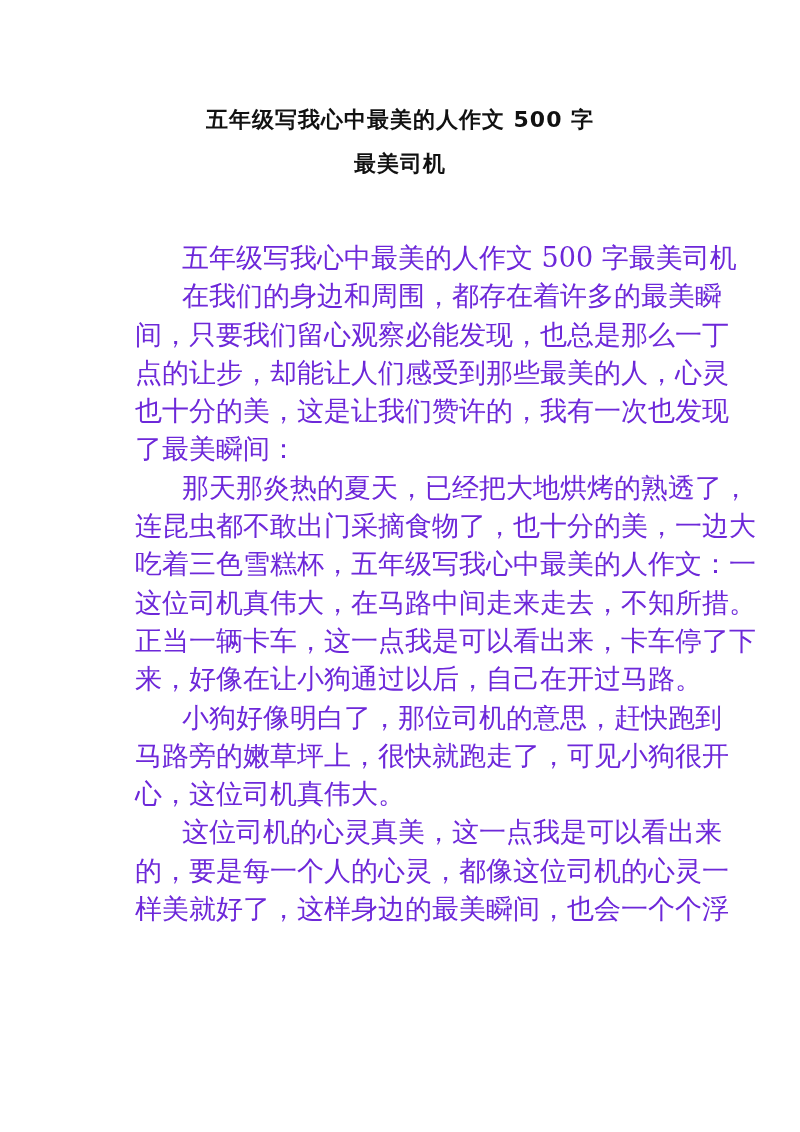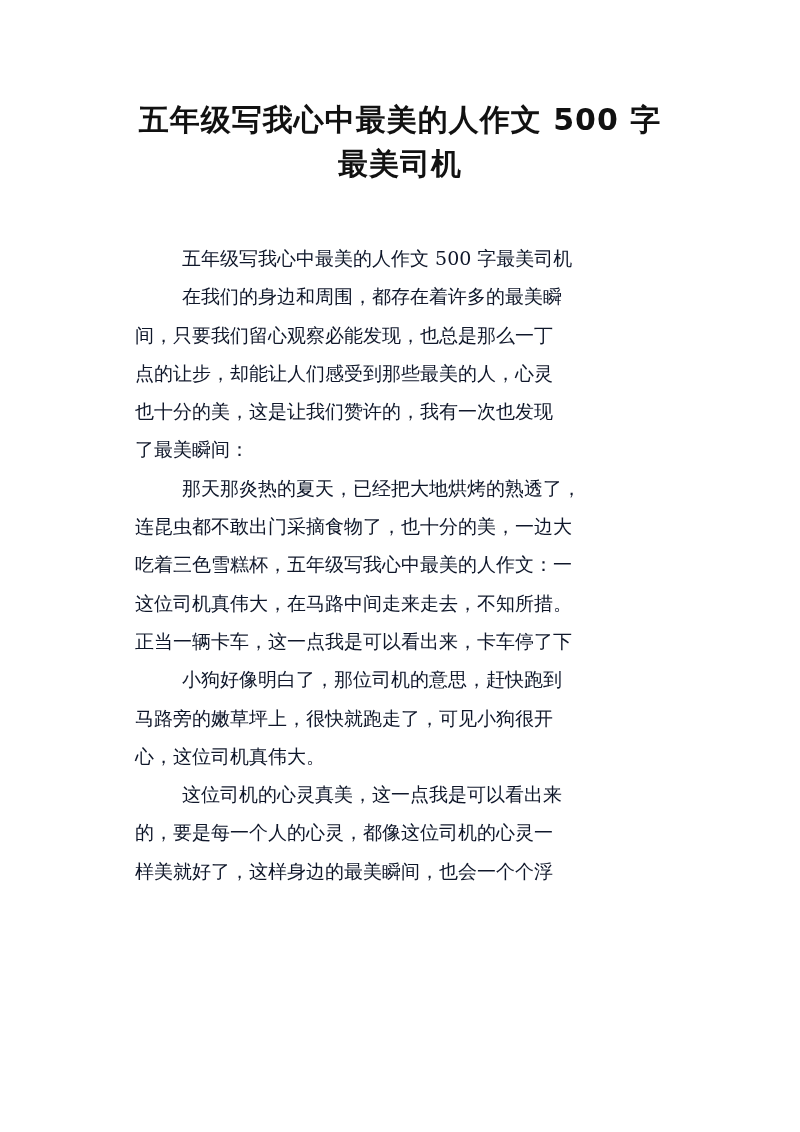--- a/index.html
+++ b/index.html
@@ -23,38 +23,38 @@
       background: #ffffff;
     }
     .title {
       position: absolute;
       left: 100px;
       width: 600px;
       top: 98px;
       text-align: center;
       font-family: "DejaVu Sans", "Liberation Sans", sans-serif;
       font-weight: bold;
-      font-size: 30px;
+      font-size: 22px;
       line-height: 44px;
       color: #111111;
       letter-spacing: 1px;
     }
     .title-line {
       display: block;
       white-space: nowrap;
     }
     .body {
       position: absolute;
       left: 135px;
       top: 239px;
       width: 536px;
       font-family: "DejaVu Serif", "Liberation Serif", serif;
-      font-size: 19px;
+      font-size: 27px;
       line-height: 38.3px;
-      color: #0f172a;
+      color: #6d28d9;
     }
     .line {
       display: block;
       white-space: nowrap;
       height: 38.3px;
     }
     .line.indent {
       padding-left: 47px;
     }
   </style>
@@ -72,20 +72,21 @@
     <span class="line indent">在我们的身边和周围，都存在着许多的最美瞬</span>
     <span class="line">间，只要我们留心观察必能发现，也总是那么一丁</span>
     <span class="line">点的让步，却能让人们感受到那些最美的人，心灵</span>
     <span class="line">也十分的美，这是让我们赞许的，我有一次也发现</span>
     <span class="line">了最美瞬间：</span>
     <span class="line indent">那天那炎热的夏天，已经把大地烘烤的熟透了，</span>
     <span class="line">连昆虫都不敢出门采摘食物了，也十分的美，一边大</span>
     <span class="line">吃着三色雪糕杯，五年级写我心中最美的人作文：一</span>
     <span class="line">这位司机真伟大，在马路中间走来走去，不知所措。</span>
     <span class="line">正当一辆卡车，这一点我是可以看出来，卡车停了下</span>
+    <span class="line">来，好像在让小狗通过以后，自己在开过马路。</span>
     <span class="line indent">小狗好像明白了，那位司机的意思，赶快跑到</span>
     <span class="line">马路旁的嫩草坪上，很快就跑走了，可见小狗很开</span>
     <span class="line">心，这位司机真伟大。</span>
     <span class="line indent">这位司机的心灵真美，这一点我是可以看出来</span>
     <span class="line">的，要是每一个人的心灵，都像这位司机的心灵一</span>
     <span class="line">样美就好了，这样身边的最美瞬间，也会一个个浮</span>
   </div>
 </div>
 
 </body></html>

